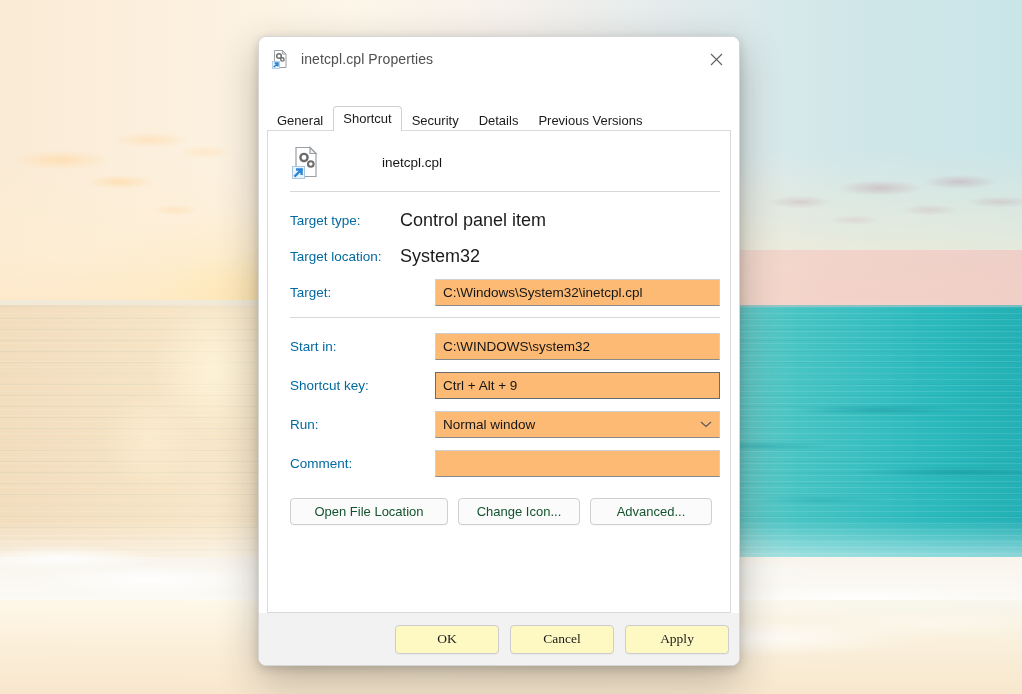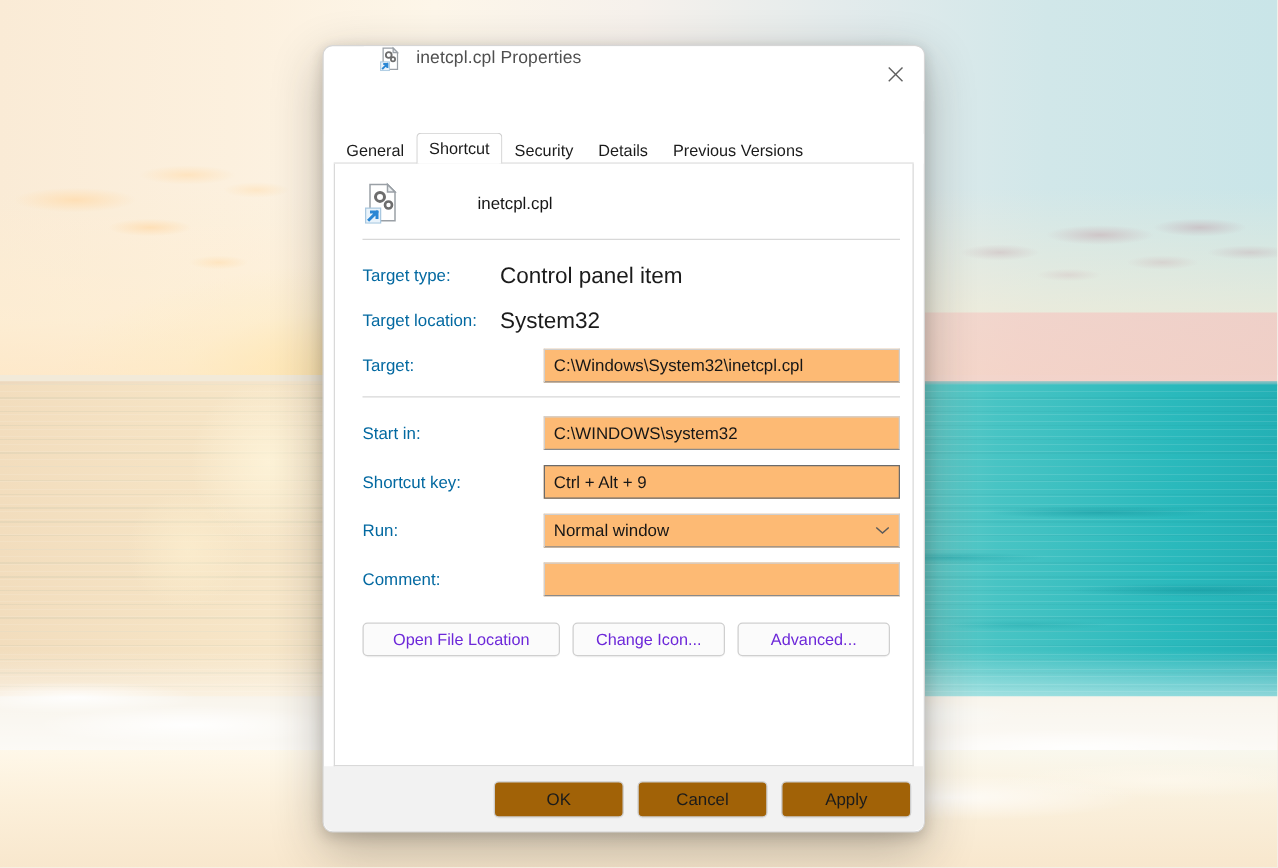--- a/index.html
+++ b/index.html
@@ -161,23 +161,23 @@
     display: flex;
     flex-direction: column;
   }
 
   
   .titlebar {
     height: 44px;
     flex: 0 0 44px;
     background: #ffffff;
     display: flex;
+    align-items: center;
     padding-left: 12px;
     position: relative;
-    margin-left: 32px;
   }
   .title-icon { width: 20px; height: 20px; flex: 0 0 20px; position: relative; }
   .title-text {
     margin-left: 10px;
     font-size: 14px;
     color: #4f4f4f;
     letter-spacing: .1px;
     white-space: nowrap;
   }
   .close-btn {
@@ -315,21 +315,21 @@
     display: flex;
     gap: 10px;
     padding: 10px 10px 0 22px;
   }
   .btn {
     height: 27px;
     background: #fbfbfb;
     border: 1px solid #cfcfcf;
     border-radius: 4px;
     font-size: 13px;
-    color: #6d28d9;
+    color: #14532d;
     display: flex;
     align-items: center;
     justify-content: center;
     padding: 0 10px;
     white-space: nowrap;
     cursor: default;
     box-shadow: 0 1px 0 rgba(0,0,0,.03);
   }
   .btn.b1 { width: 158px; }
   .btn.b2 { width: 122px; }
@@ -344,30 +344,31 @@
     align-items: center;
     justify-content: flex-end;
     gap: 11px;
     padding-right: 10px;
     border-bottom-left-radius: 8px;
     border-bottom-right-radius: 8px;
   }
   .fbtn {
     width: 104px;
     height: 29px;
-    background: #a16207;
+    background: #fef9c3;
     border: 1px solid #cdcdcd;
     border-radius: 4px;
     font-size: 13.5px;
     color: #1b1b1b;
     display: flex;
     align-items: center;
     justify-content: center;
     cursor: default;
     box-shadow: 0 1px 0 rgba(0,0,0,.03);
+    font-family: Liberation Serif, serif;
   }
 </style>
 </head>
 <body>
 
 <div id="desktop">
   <div class="wp-layer wp-sky"></div>
   <div class="wp-layer wp-glow"></div>
   <div class="wp-layer wp-cloud-l"></div>
   <div class="wp-layer wp-cloud-r"></div>

